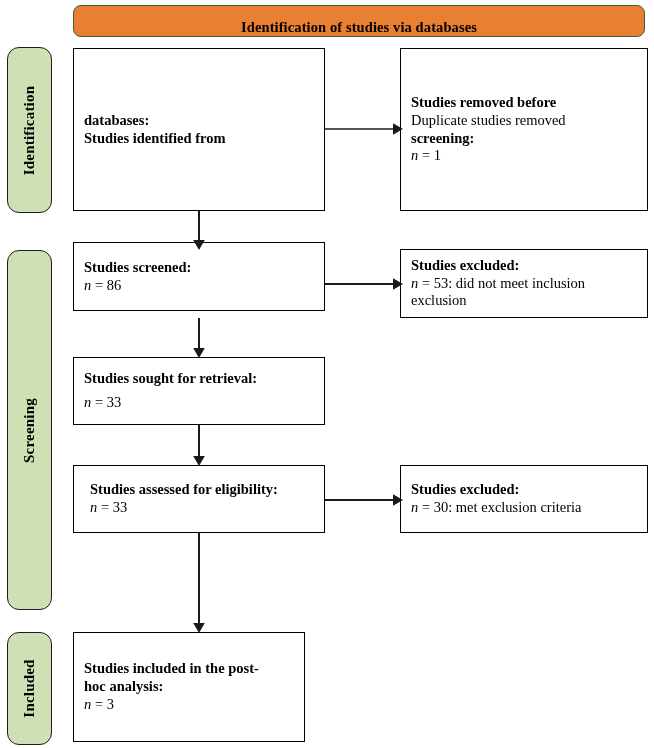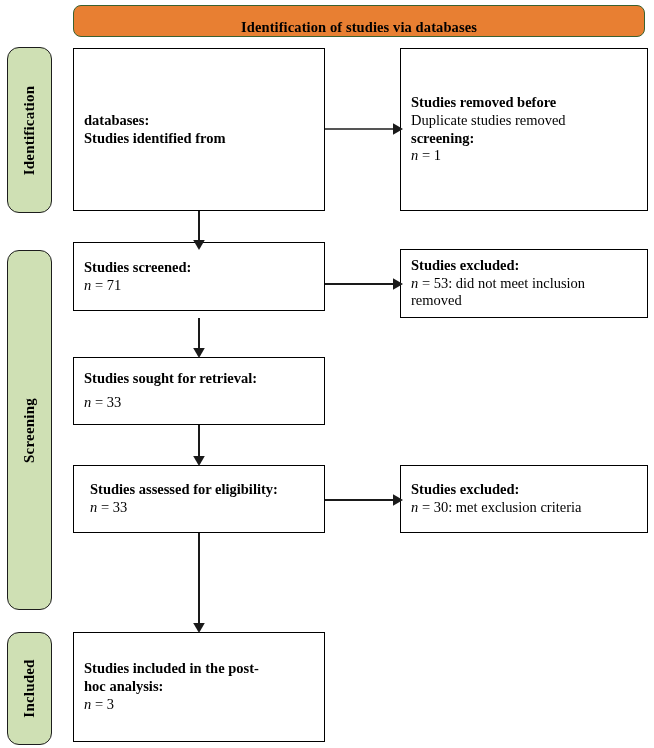--- a/index.html
+++ b/index.html
@@ -84,21 +84,21 @@
   .flow-box .line .nv { font-style: italic; font-weight: normal; }
 
   
   #box-identified  { left: 73px;  top: 48px;  width: 252px; height: 163px; }
   #box-removed     { left: 400px; top: 48px;  width: 248px; height: 163px; }
   #box-screened    { left: 73px;  top: 242px; width: 252px; height: 69px; }
   #box-excluded-1  { left: 400px; top: 249px; width: 248px; height: 69px; }
   #box-sought      { left: 73px;  top: 357px; width: 252px; height: 68px; gap: 6px; }
   #box-eligibility { left: 73px;  top: 465px; width: 252px; height: 68px; padding-left: 16px; }
   #box-excluded-2  { left: 400px; top: 465px; width: 248px; height: 68px; }
-  #box-included    { left: 73px;  top: 632px; width: 252px; height: 110px; }
+  #box-included    { left: 73px;  top: 632px; width: 232px; height: 110px; }
 
   
   .conn {
     position: absolute;
     pointer-events: none;
   }
   .conn svg { display: block; overflow: visible; }
 
   
   #conn-v1 { left: 190px; top: 211px; width: 18px; height: 40px; }
@@ -136,27 +136,27 @@
 
   <div class="flow-box" id="box-removed">
     <div class="line hd">Studies removed before</div>
     <div class="line">Duplicate studies removed</div>
     <div class="line hd">screening:</div>
     <div class="line"><span class="nv">n</span><span> = </span><span>1</span></div>
   </div>
 
   <div class="flow-box" id="box-screened">
     <div class="line hd">Studies screened:</div>
-    <div class="line"><span class="nv">n</span><span> = </span><span>71</span></div>
+    <div class="line"><span class="nv">n</span><span> = </span><span>86</span></div>
   </div>
 
   <div class="flow-box" id="box-excluded-1">
     <div class="line hd">Studies excluded:</div>
     <div class="line"><span class="nv">n</span><span> = </span><span>53</span><span>: did not meet inclusion</span></div>
-    <div class="line">removed</div>
+    <div class="line">exclusion</div>
   </div>
 
   <div class="flow-box" id="box-sought">
     <div class="line hd">Studies sought for retrieval:</div>
     <div class="line"><span class="nv">n</span><span> = </span><span>33</span></div>
   </div>
 
   <div class="flow-box" id="box-eligibility">
     <div class="line hd">Studies assessed for eligibility:</div>
     <div class="line"><span class="nv">n</span><span> = </span><span>33</span></div>

